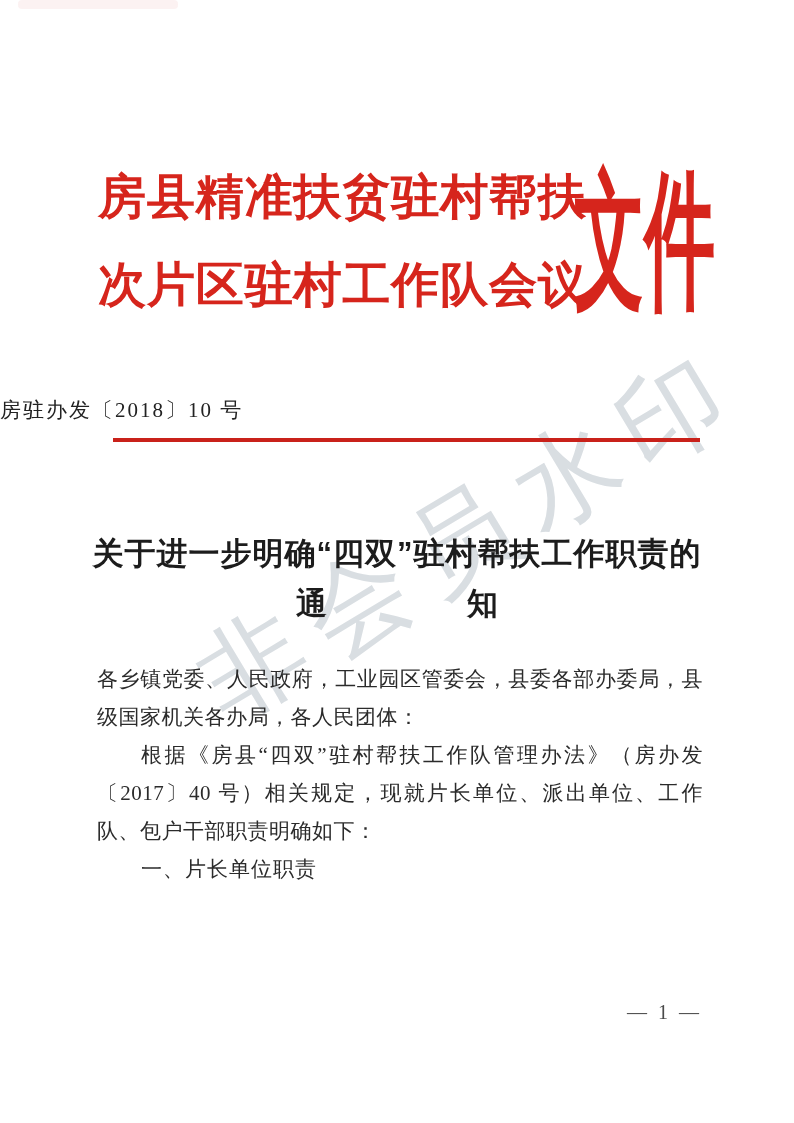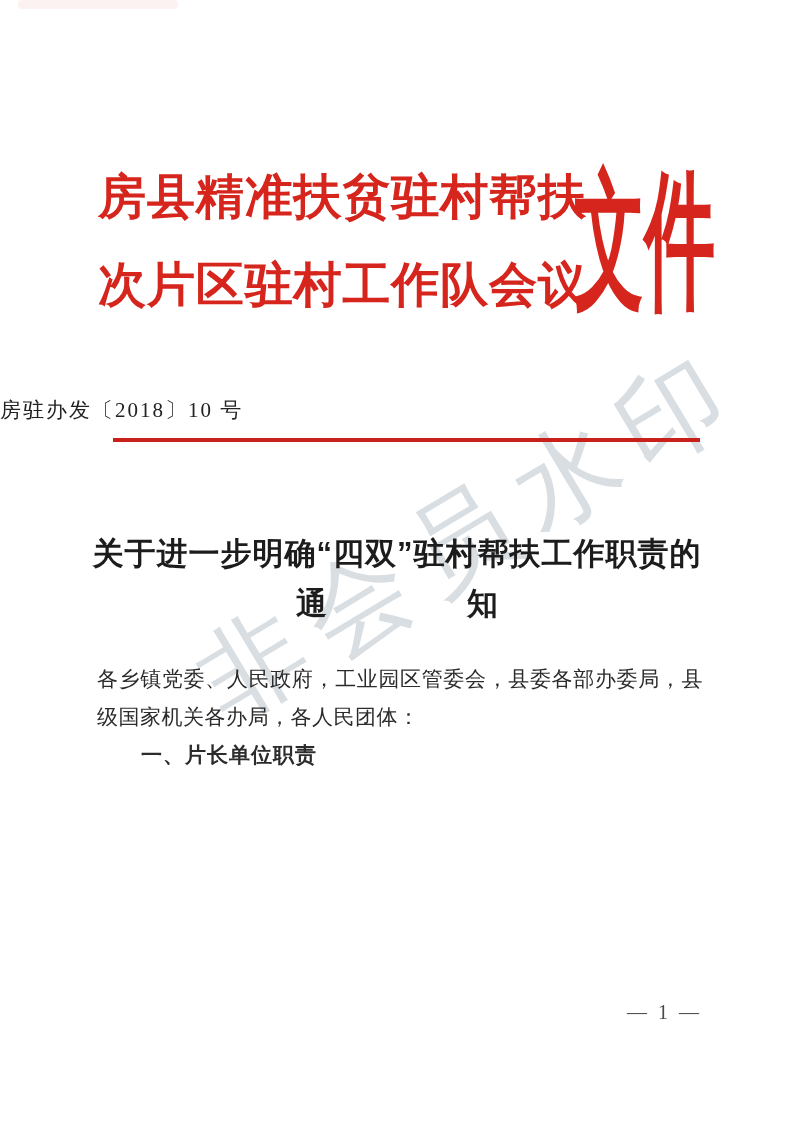--- a/index.html
+++ b/index.html
@@ -77,21 +77,21 @@
   }
   .body-text{
     position:absolute;top:660px;left:97px;width:606px;
     font-size:21px;line-height:38px;letter-spacing:0.5px;
     text-align:justify;
     color:var(--body-ink);
   }
   .para{margin:0;}
   .para.indent{text-indent:2.1em;}
   .para.bold-heading{
-    font-weight:bold;
+    font-weight:normal;
     font-family:"Liberation Sans","DejaVu Sans",sans-serif;
     letter-spacing:1px;
   }
   .page-footer{
     position:absolute;top:1001px;right:92px;
     font-size:20px;letter-spacing:3px;
     color:var(--footer-ink);
   }
 </style>
 </head>
@@ -117,20 +117,21 @@
 
     <div class="title-line1">关于进一步明确“四双”驻村帮扶工作职责的</div>
 
     <div class="title-line2">
       <span>通</span>
       <span>知</span>
     </div>
 
     <div class="body-text">
       <p class="para">各乡镇党委、人民政府，工业园区管委会，县委各部办委局，县级国家机关各办局，各人民团体：</p>
+      <p class="para indent">根据《房县“四双”驻村帮扶工作队管理办法》（房办发〔2017〕40 号）相关规定，现就片长单位、派出单位、工作队、包户干部职责明确如下：</p>
       <p class="para indent bold-heading">一、片长单位职责</p>
     </div>
 
     <div class="page-footer">
       <span class="page-number">— 1 —</span>
     </div>
 
   </div>
 </div>
 

